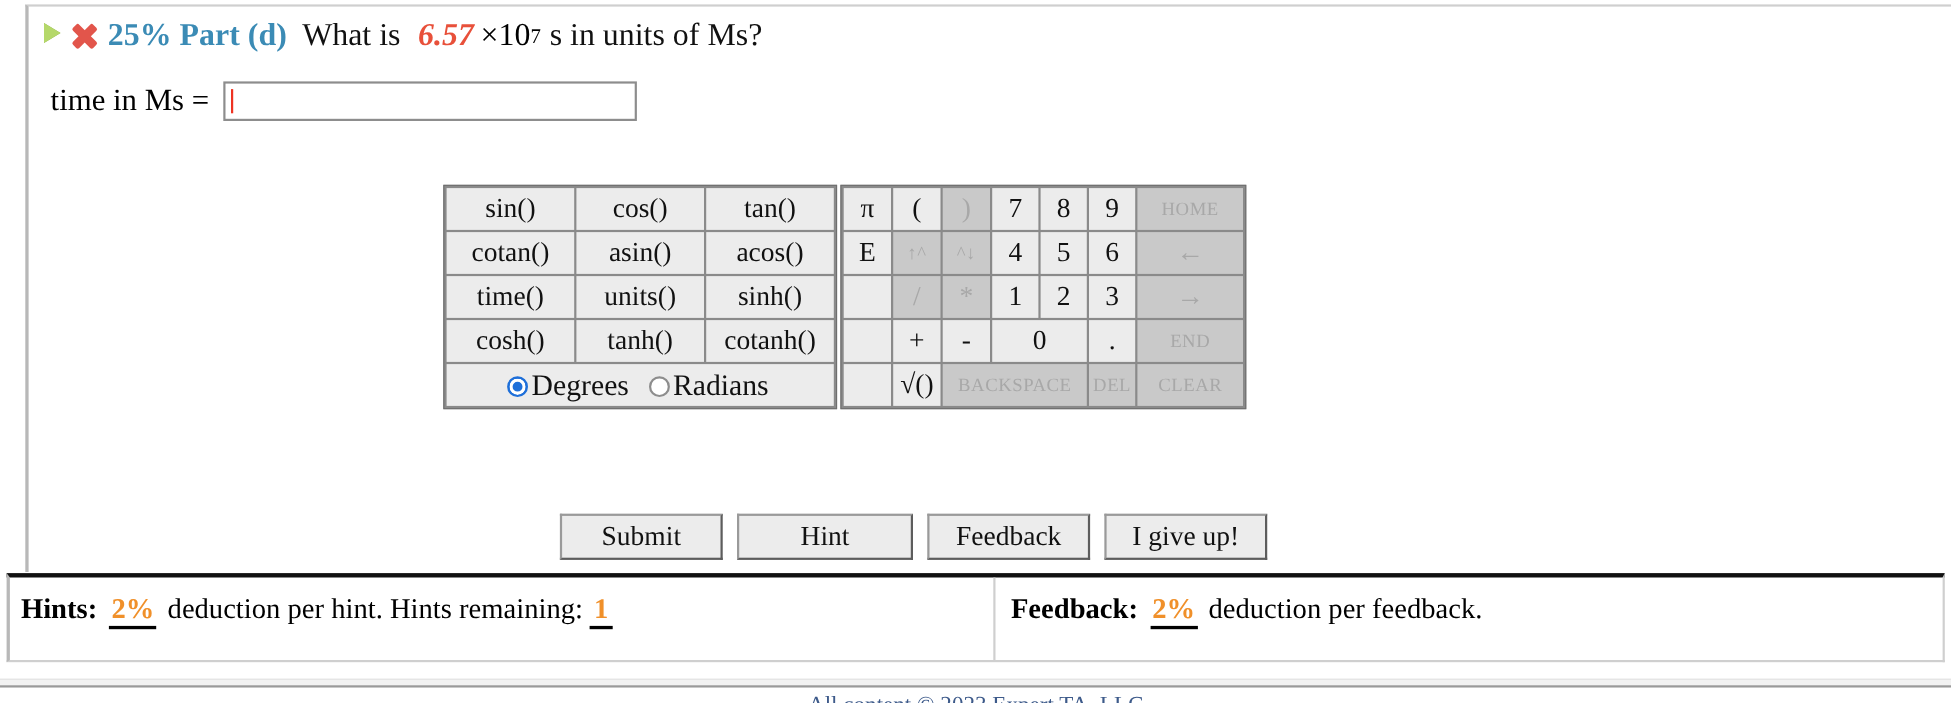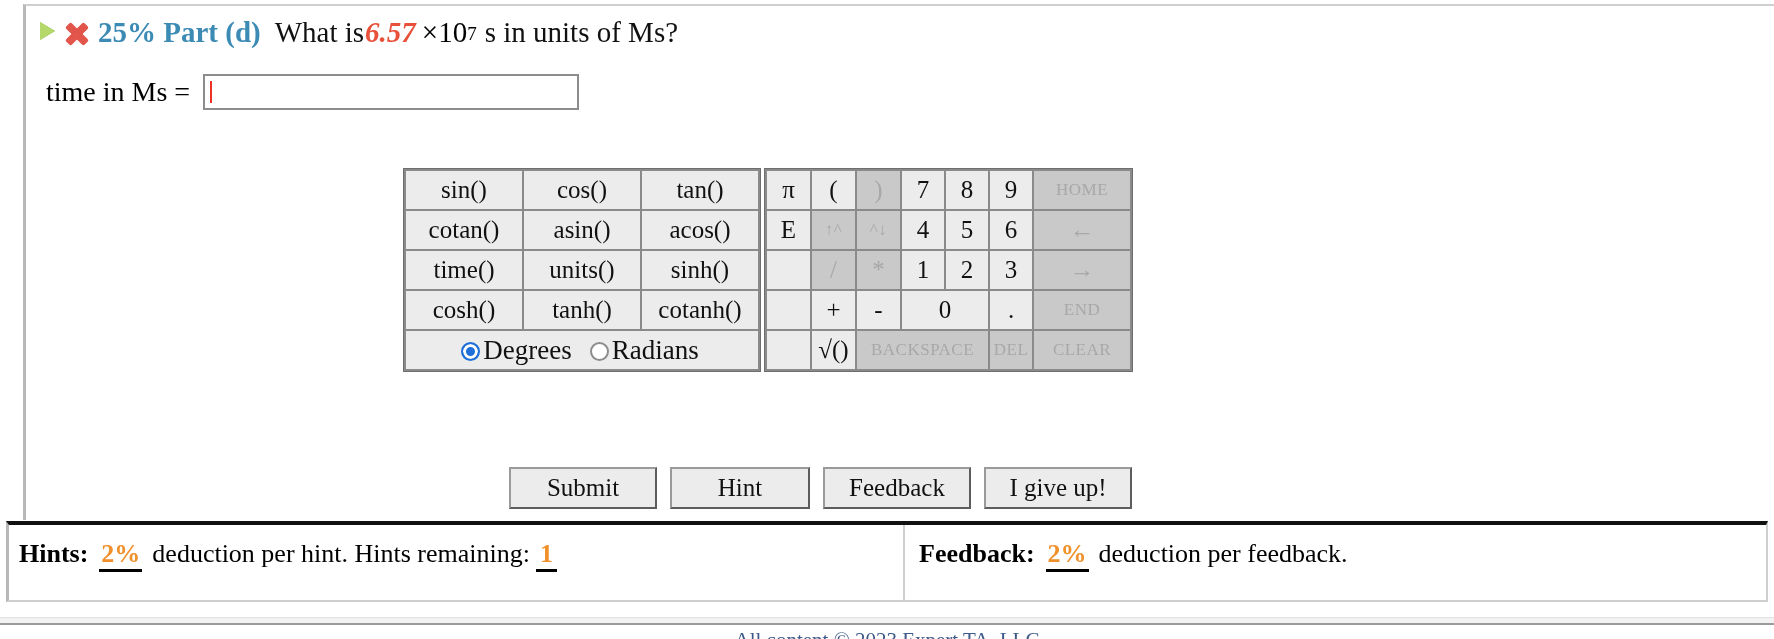--- a/index.html
+++ b/index.html
@@ -82,21 +82,21 @@
   .part-label {
     color: #3b8bb5;
     font-weight: bold;
     margin-right: 14px;
   }
   .q-text { color: #111; }
   .q-val {
     color: #e8503a;
     font-weight: bold;
     font-style: italic;
-    margin: 0 5px 0 1px;
+    margin: 0 5px 0 16px;
     text-align: right;
   }
   .q-times { margin-left: 1px; }
   .q-exp {
     font-size: 19px;
     vertical-align: super;
     position: relative;
     top: -2px;
   }
 
@@ -228,21 +228,21 @@
     border: 2px solid #9a9a9a;
     border-right-color: #5d5d5d;
     border-bottom-color: #5d5d5d;
     color: #111;
     height: 42px;
     box-sizing: border-box;
     padding: 0 10px;
     cursor: pointer;
   }
   .btn-submit   { width: 148px; }
-  .btn-hint     { width: 140px; }
+  .btn-hint     { width: 160px; }
   .btn-feedback { width: 148px; }
   .btn-giveup   { width: 148px; }
 
   
   .deduct-bar {
     position: absolute;
     left: 6px;
     top: 521px;
     width: 1762px;
     height: 81px;

